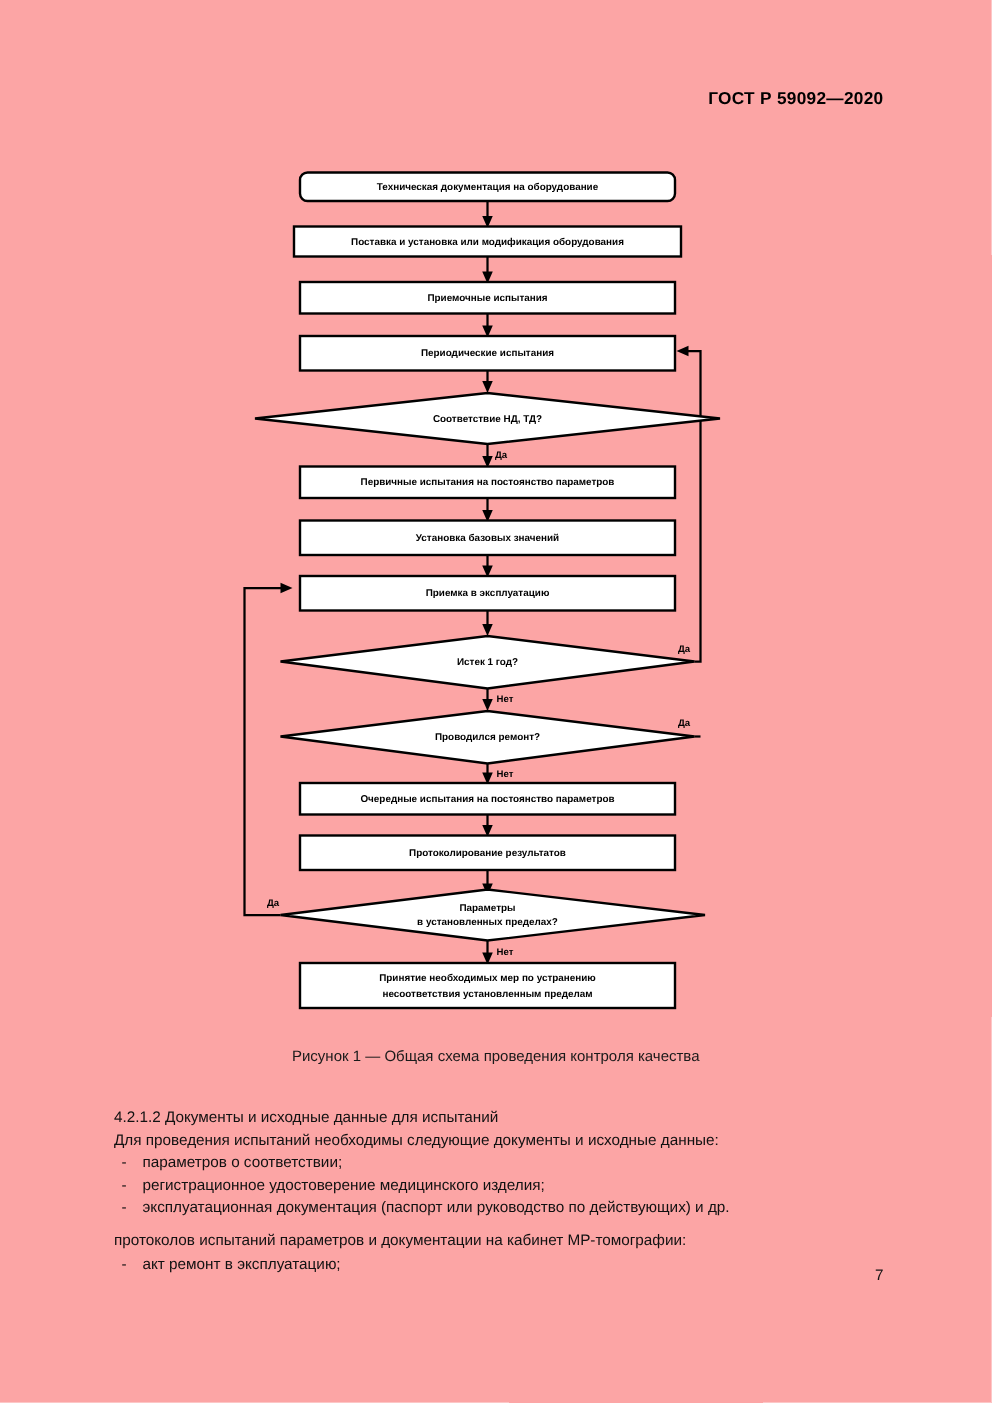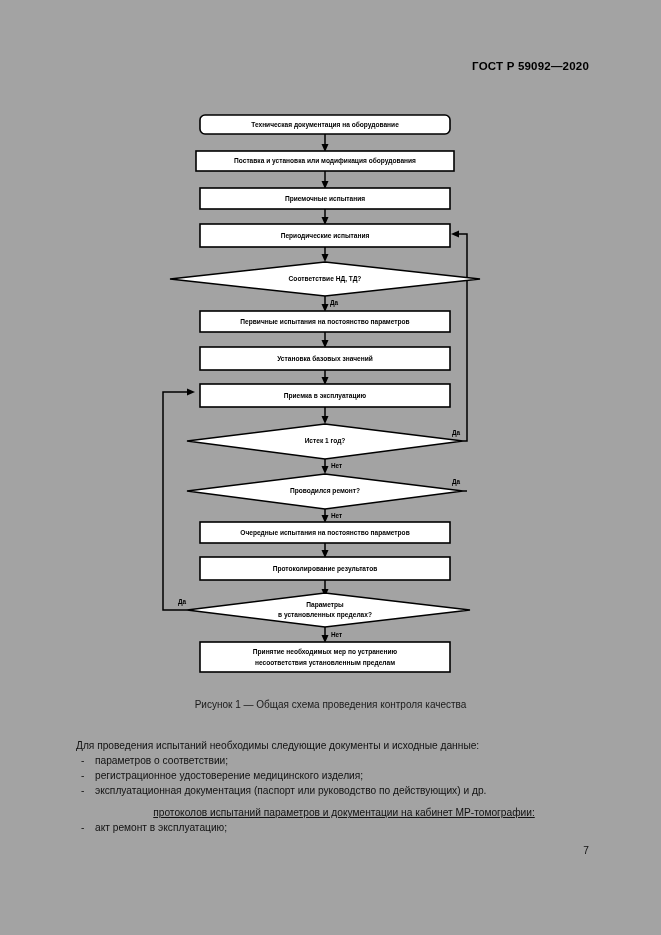--- a/index.html
+++ b/index.html
@@ -12,21 +12,21 @@
     height: 935px;
     position: relative;
     font-family: "Liberation Sans", sans-serif;
     color: #000000;
     overflow: hidden;
   }
 
   .page {
     position: absolute;
     inset: 0;
-    background: #a3a3a3;
+    background: #fca5a5;
   }
 
   
   .header {
     position: absolute;
     top: 60px;
     left: 0;
     width: 661px;
     height: 22px;
   }
@@ -114,25 +114,24 @@
   .bullet {
     padding-left: 19px;
     position: relative;
   }
   .bullet .dash {
     position: absolute;
     left: 5px;
     top: 0;
   }
   .para-cont {
-    text-align: center;
+    text-align: left;
     text-indent: 0;
     margin-left: -24px;
     width: 536px;
-    text-decoration: underline;
   }
   .gap-sm { height: 7px; }
 
   .page-number {
     position: absolute;
     right: 72px;
     top: 845px;
     font-size: 10.2px;
     color: #111111;
   }
@@ -281,20 +280,21 @@
         <text class="edge-label" x="331" y="635">Нет</text>
       </g>
 
     </svg>
   </div>
 
   <div class="caption">Рисунок 1 — Общая схема проведения контроля качества</div>
 
   <div class="body-copy">
 
+    <p>4.2.1.2  Документы и исходные данные для испытаний</p>
     <p>Для проведения испытаний необходимы следующие документы и исходные данные:</p>
 
     <p class="bullet">
       <span class="dash">-</span>
       <span>параметров о соответствии;</span>
     </p>
     <p class="bullet">
       <span class="dash">-</span>
       <span>регистрационное удостоверение медицинского изделия;</span>
     </p>

